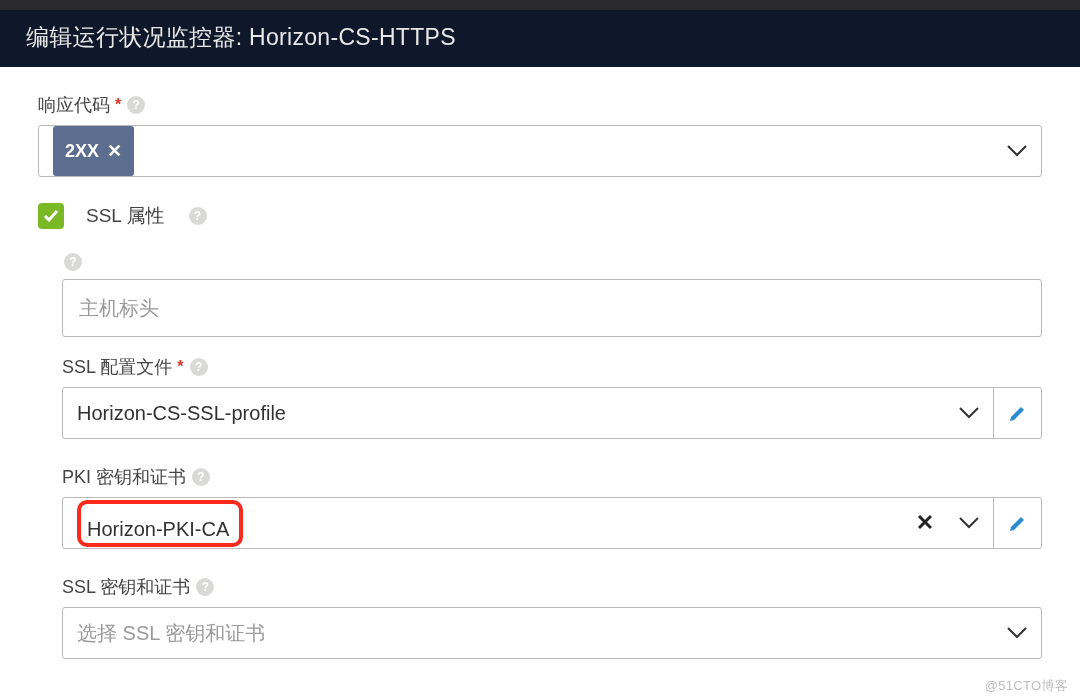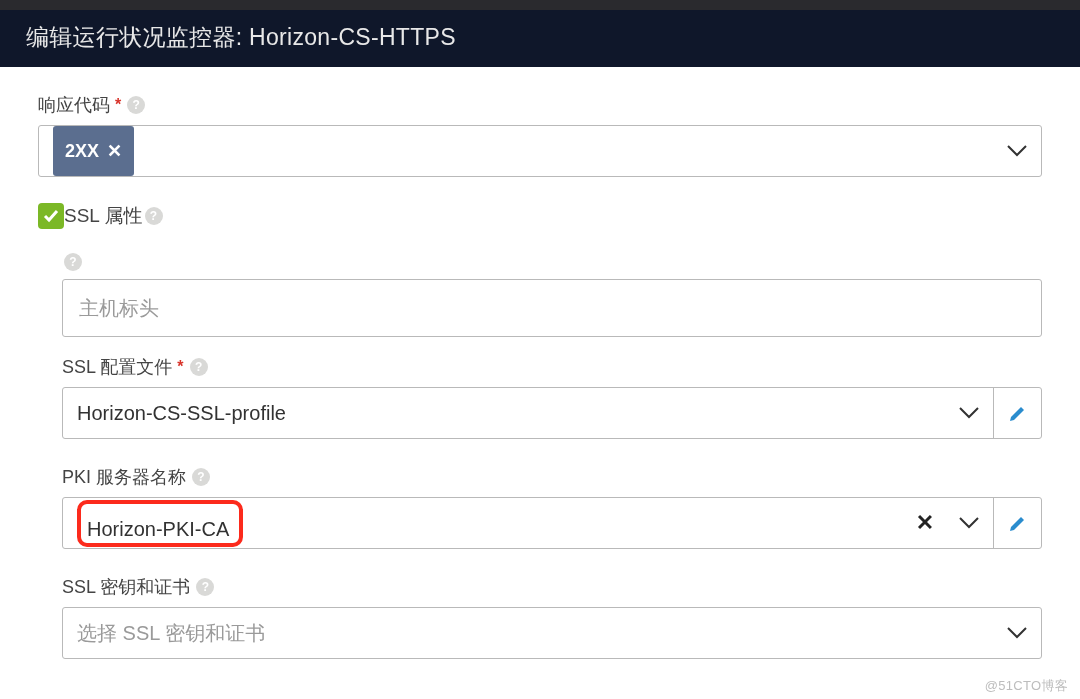--- a/index.html
+++ b/index.html
@@ -18,21 +18,21 @@
     .select-text { font-size:20px; color:#323232; }
     .tag-chip { background:#5b6e8f; color:#fff; border-radius:3px; padding:14px 12px; font-size:18px; font-weight:600; display:inline-flex; align-items:center; gap:8px; }
     .tag-x { font-weight:700; }
     .clear-col { width:40px; display:flex; align-items:center; justify-content:center; font-size:22px; font-weight:700; color:#232323; }
     .chev-col { width:48px; display:flex; align-items:center; justify-content:center; }
     .chev-col svg { width:20px; height:12px; }
     .edit-col { width:48px; border-left:1px solid #b9b9b9; display:flex; align-items:center; justify-content:center; }
     .edit-col svg { width:20px; height:20px; fill:#2a8cce; }
     .plain-input { border:1px solid #b9b9b9; border-radius:3px; height:58px; width:100%; padding:0 16px; font-size:20px; color:#323232; }
     .plain-input::placeholder { color:#9a9a9a; }
-    .check-row { display:flex; align-items:center; gap:0; margin:26px 0 24px 0; }
+    .check-row { display:flex; align-items:center; gap:22px; margin:26px 0 24px 0; }
     .check { width:26px; height:26px; border-radius:4px; background:#7bb826; display:flex; align-items:center; justify-content:center; }
     .check svg { width:16px; height:14px; stroke:#fff; stroke-width:3; fill:none; }
     .check-label { font-size:19px; color:#444; }
     .indent { margin-left:24px; }
     .gap-s { margin-bottom:18px; }
     .gap-m { margin-bottom:26px; }
     .hl { border:4px solid #fc2a1c; border-radius:10px; padding:14px 10px 2px 6px; display:inline-block; }
     .watermark { position:absolute; right:12px; bottom:4px; color:#bdbdbd; font-size:13px; letter-spacing:.3px; }
   </style>
 </head>
@@ -103,21 +103,21 @@
         <div class="edit-col">
           <svg viewBox="0 0 20 20">
               <path d="M3 14 L13 4 L16 7 L6 17 L2 18 Z"></path>
             </svg>
         </div>
       </div>
     </div>
 
     <div class="field-block gap-m">
       <div class="label-row">
-        <span>PKI 服务器名称</span>
+        <span>PKI 密钥和证书</span>
         <span class="help">?</span>
       </div>
       <div class="select-shell">
         <div class="select-body">
           <span class="hl">
             <span class="select-text">Horizon-PKI-CA</span>
           </span>
         </div>
         <div class="clear-col">✕</div>
         <div class="chev-col">

